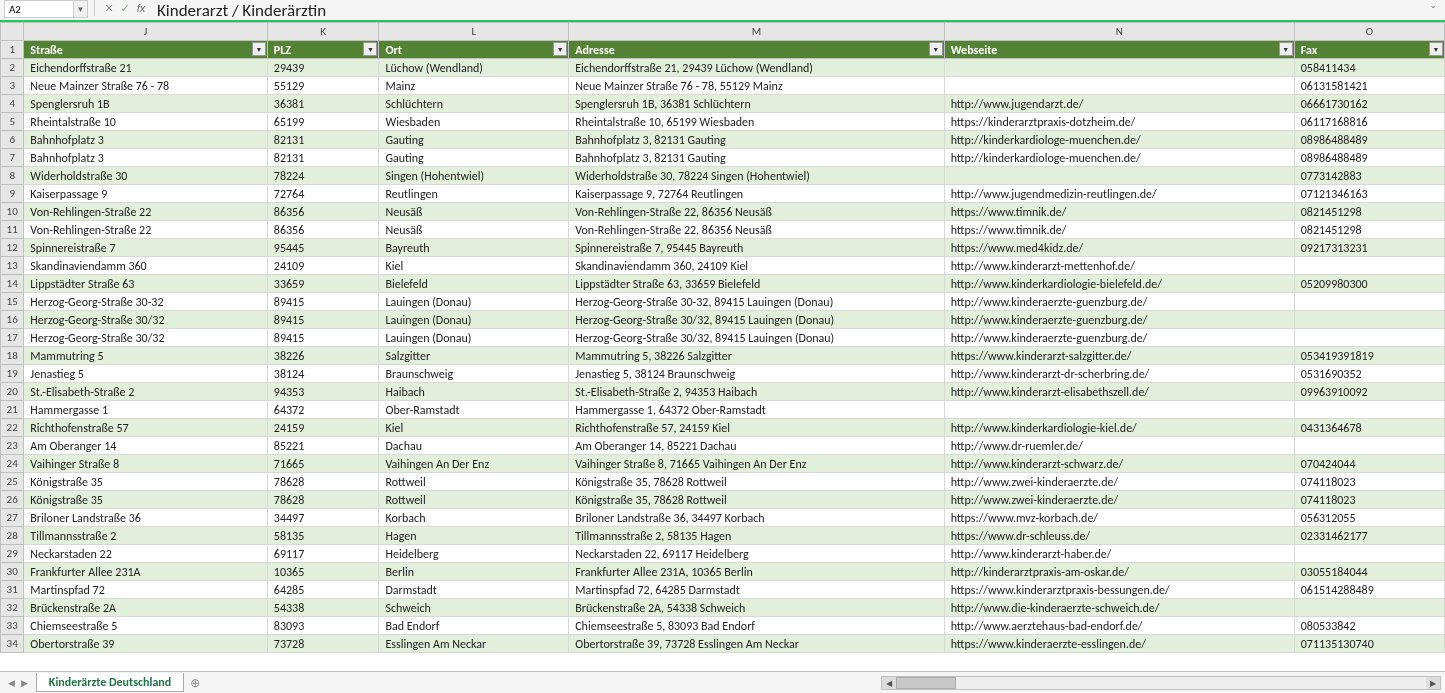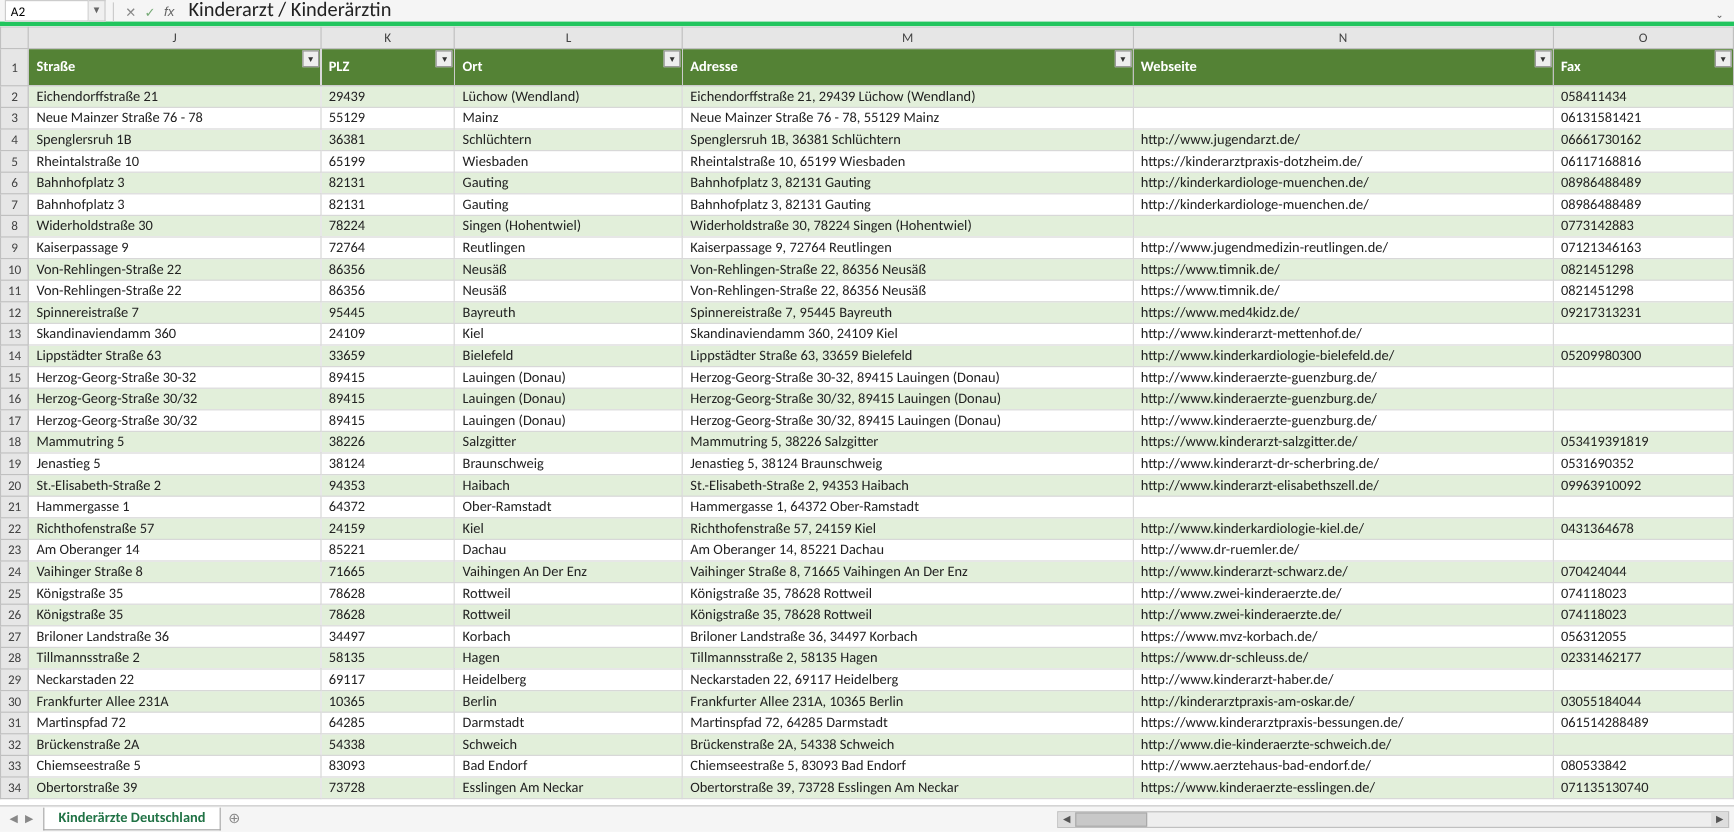--- a/index.html
+++ b/index.html
@@ -1,38 +1,38 @@
 <!DOCTYPE html>
 <html><head>
 <meta charset="utf-8">
 <style>
 * { margin: 0; padding: 0; box-sizing: border-box; }
 body { font-family: Calibri, Arial, sans-serif; font-size: 12px; background: #f0f0f0; width: 1445px; height: 693px; overflow: hidden; display: flex; flex-direction: column; }
-.formula-bar { display: flex; align-items: flex-end; background: #f5f5f5; border-bottom: 4px solid #22c55e; height: 22px; padding: 0 4px; }
+.formula-bar { display: flex; align-items: flex-start; background: #f5f5f5; border-bottom: 2px solid #22c55e; height: 22px; padding: 0 4px; }
 .name-box { width: 70px; height: 18px; border: 1px solid #ccc; background: #fff; font-size: 11px; padding: 0 4px; display: flex; align-items: center; }
 .name-box-dd { width: 14px; height: 18px; border: 1px solid #ccc; border-left: none; background: #f0f0f0; display: flex; align-items: center; justify-content: center; color: #666; font-size: 8px; cursor: pointer; }
 .fb-sep { width: 1px; height: 16px; background: #ccc; margin: 0 6px; }
 .fb-icon { width: 16px; height: 16px; display: flex; align-items: center; justify-content: center; color: #888; font-size: 11px; }
 .fb-icon.fx { font-style: italic; font-family: Liberation Sans, sans-serif; color: #666; }
 .fb-icon.ok { color: #7a7; }
 .formula-input { flex: 1; margin-left: 8px; font-size: 17px; color: #222; }
 .formula-expand { width: 16px; color: #666; font-size: 8px; text-align: center; cursor: pointer; }
 .grid-wrap { flex: 1; overflow: hidden; position: relative; background: #fff; }
 table.sheet { border-collapse: collapse; width: 1445px; table-layout: fixed; }
 .col-rowhdr { width: 23px; }
 .col-J { width: 240px; }
 .col-K { width: 110px; }
 .col-L { width: 187px; }
 .col-M { width: 370px; }
 .col-N { width: 345px; }
 .col-O { width: 148px; }
 tr.colhdr td { background: #e6e6e6; border: 1px solid #c0c0c0; text-align: center; font-size: 11px; color: #444; height: 18px; }
 tr.colhdr td.corner { background: #e6e6e6; }
 td.rowhdr { background: #e6e6e6; border: 1px solid #c0c0c0; text-align: center; font-size: 11px; color: #444; height: 18px; }
-td.hcell { background: #548235; color: #fff; font-weight: bold; padding: 0 6px; height: 31px; border: 1px solid #c0c0c0; position: relative; font-size: 12px; }
+td.hcell { background: #548235; color: #fff; font-weight: bold; padding: 0 6px; height: 18px; border: 1px solid #c0c0c0; position: relative; font-size: 12px; }
 .filter-btn { position: absolute; right: 1px; top: 1px; width: 14px; height: 14px; background: #eee; border: 1px solid #999; display: flex; align-items: center; justify-content: center; font-size: 7px; color: #333; cursor: pointer; }
 td.cell { border: 1px solid #d8d8d8; padding: 0 6px; height: 18px; font-size: 12px; color: #222; white-space: nowrap; overflow: hidden; background: #fff; }
 tr.band td.cell { background: #e2efda; }
 .scroll-spacer { flex: 1; }
 .hscroll { width: 560px; height: 14px; border: 1px solid #c0c0c0; background: #eee; display: flex; align-items: center; margin-right: 4px; }
 .hscroll .btn { width: 14px; height: 12px; background: #ddd; display: flex; align-items: center; justify-content: center; font-size: 8px; color: #555; cursor: pointer; }
 .hscroll .track { flex: 1; height: 12px; position: relative; }
 .hscroll .thumb { position: absolute; left: 0; width: 60px; height: 12px; background: #c8c8c8; border: 1px solid #aaa; }
 .tab-bar { height: 22px; background: #f5f5f5; border-top: 1px solid #c0c0c0; display: flex; align-items: center; padding-left: 6px; }
 .tab-nav { display: flex; gap: 2px; margin-right: 6px; color: #888; font-size: 9px; }

